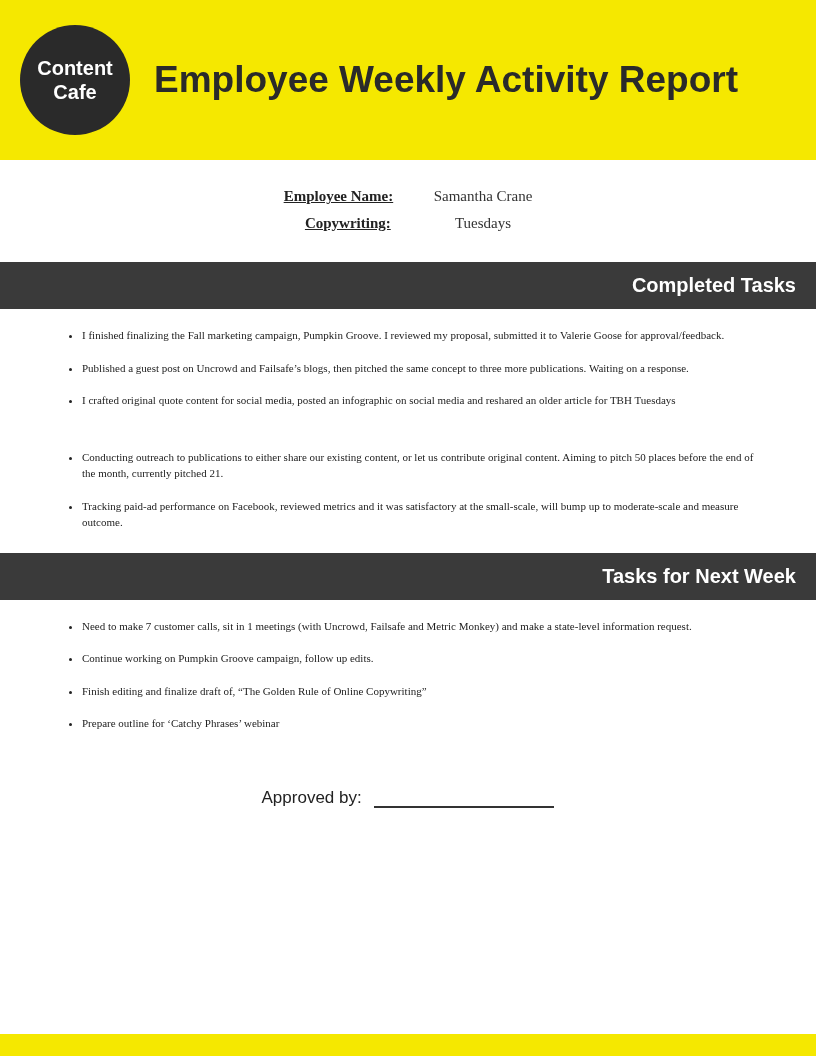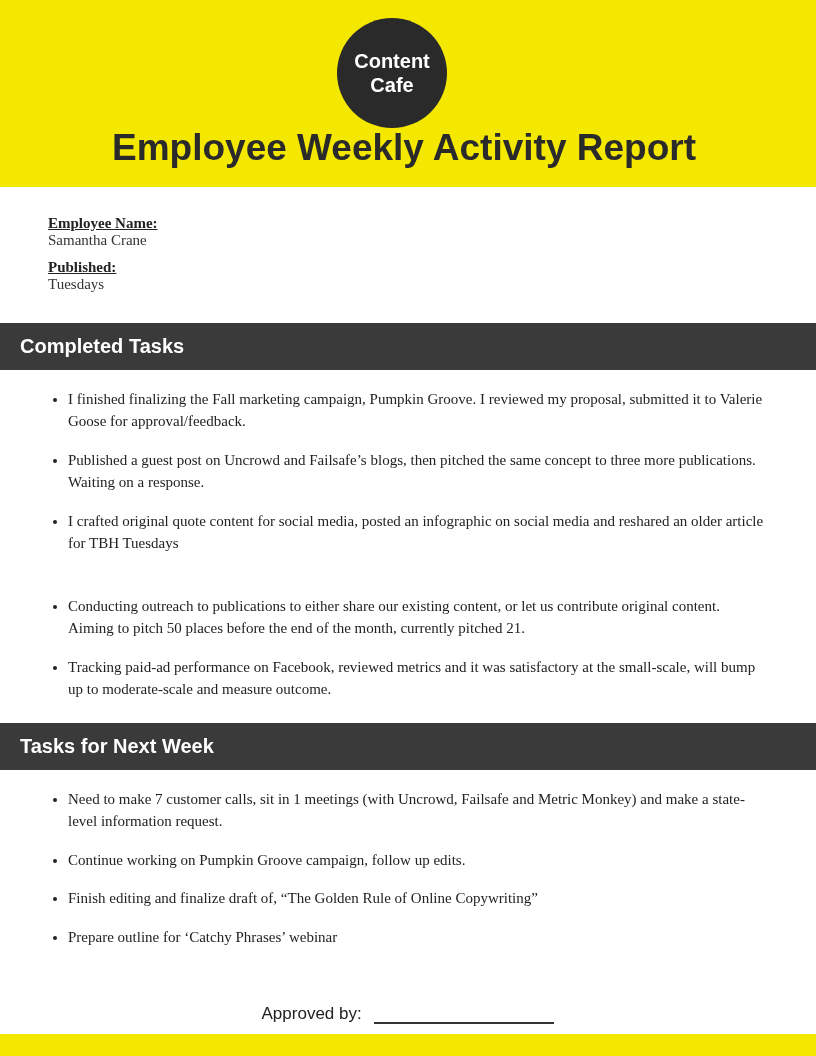--- a/index.html
+++ b/index.html
@@ -1,15 +1,15 @@
 <!DOCTYPE html>
 <html><head>
   <meta charset="utf-8">
   <style>
-    * { margin: 0; padding: 0; box-sizing: border-box; flex-direction: column; }
+    * { margin: 0; padding: 0; box-sizing: border-box; }
     body {
       width: 816px;
       min-height: 1056px;
       font-family: Georgia, 'Times New Roman', serif;
       background: #ffffff;
       color: #222;
     }
 
     
     .header {
@@ -47,56 +47,57 @@
     }
 
     
     .info-section {
       padding: 28px 48px 20px 48px;
     }
     .info-row {
       display: flex;
       margin-bottom: 10px;
       font-size: 15px;
+      justify-content: center;
     }
     .info-label {
       text-decoration: underline;
       font-weight: bold;
       width: 150px;
       flex-shrink: 0;
     }
     .info-value {
       color: #333;
     }
 
     
     .section-header {
       background: #3a3a3a;
       color: #ffffff;
-      text-align: left;
+      text-align: right;
       font-family: Arial, sans-serif;
       font-size: 20px;
       font-weight: bold;
       padding: 12px 20px;
       margin: 0 0 0 0;
     }
 
     
     .task-section {
       margin-bottom: 0;
     }
     .task-list {
       padding: 18px 48px 22px 48px;
       list-style: disc;
     }
     .task-list li {
-      font-size: 15px;
+      font-size: 11px;
       line-height: 1.5;
       margin-bottom: 16px;
-      margin-left: 20px;
+      margin-left: 34px;
     }
     .task-list li:last-child {
       margin-bottom: 0;
     }
 
     
     .approved-section {
       text-align: center;
       padding: 32px 48px 40px 48px;
       font-size: 17px;
@@ -130,21 +131,21 @@
   </div>
   <div class="report-title">Employee Weekly Activity Report</div>
 </div>
 
 <div class="info-section">
   <div class="info-row">
     <span class="info-label">Employee Name:</span>
     <span class="info-value">Samantha Crane</span>
   </div>
   <div class="info-row">
-    <span class="info-label">Published:</span>
+    <span class="info-label">Copywriting:</span>
     <span class="info-value">Tuesdays</span>
   </div>
 </div>
 
 <div class="task-section">
   <div class="section-header">Completed Tasks</div>
   <ul class="task-list">
     <li>I finished finalizing the Fall marketing campaign, Pumpkin Groove. I reviewed my proposal, submitted it to Valerie Goose for approval/feedback.</li>
     <li>Published a guest post on Uncrowd and Failsafe’s blogs, then pitched the same concept to three more publications. Waiting on a response.</li>
     <li>I crafted original quote content for social media, posted an infographic on social media and reshared an older article for TBH Tuesdays</li>

